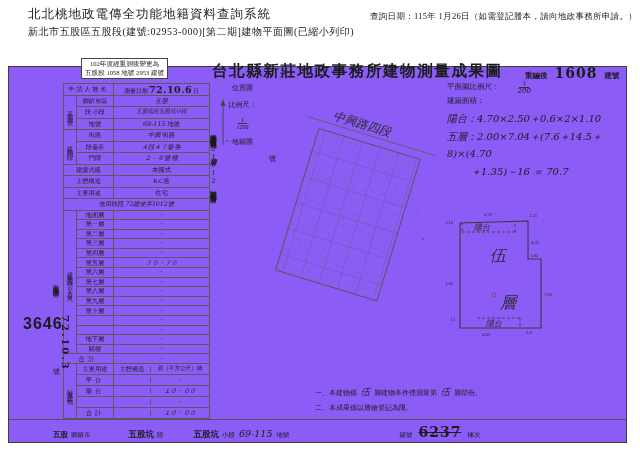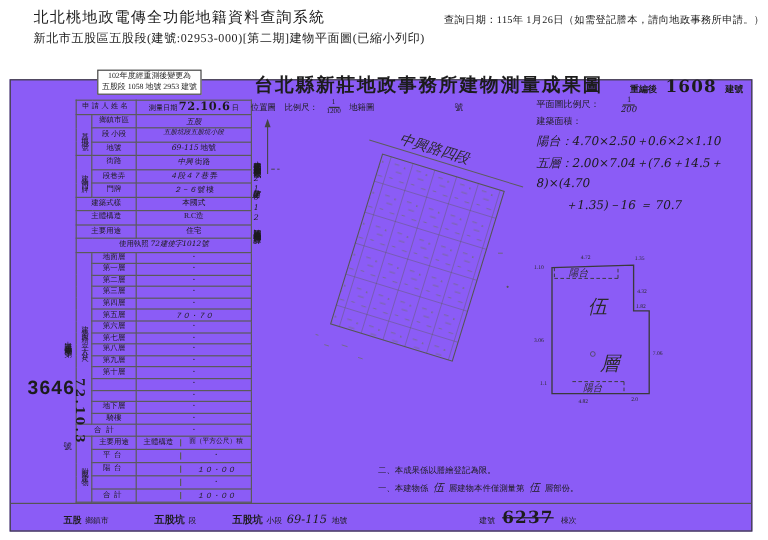--- a/index.html
+++ b/index.html
@@ -33,21 +33,21 @@
   .split .sp1{width:36px;border-right:0.8px solid #5a5a5a;align-self:stretch;display:flex;align-items:center;justify-content:center;}
   .split .sp2{flex:1;white-space:nowrap;font-size:5.6px;}
   .sumlab{letter-spacing:4px;}
   
   .appstamp{left:42px;top:212px;writing-mode:vertical-rl;text-orientation:upright;font-size:6.4px;letter-spacing:1px;}
   .rotdate{left:62px;top:248px;transform:rotate(90deg);transform-origin:left top;
            font-size:10px;font-weight:bold;font-family:"DejaVu Serif",serif;letter-spacing:2px;}
   .bignum{left:14px;top:248px;font-size:16px;font-weight:bold;font-family:Liberation Sans, sans-serif;letter-spacing:1px;}
   .stampsuffix{left:44px;top:300px;font-size:7px;}
   
-  .maphead{left:200px;top:16px;font-size:7px;display:flex;gap:7px;align-items:center;white-space:nowrap;}
+  .maphead{left:200px;top:16px;font-size:7px;display:flex;gap:7px;align-items:center;white-space:nowrap;flex-direction:column;}
   .frac{display:inline-flex;flex-direction:column;align-items:center;line-height:1;font-size:6px;}
   .frac .n{border-bottom:0.8px solid #333;padding:0 3px;}
   .vnote{left:201px;top:62px;height:298px;writing-mode:vertical-rl;text-orientation:upright;
          font-size:6.5px;letter-spacing:0.5px;line-height:1;}
   .vnote .hand{letter-spacing:0;}
   
   .planscale{left:438px;top:13px;font-size:7.5px;}
   .planscale .row{display:flex;align-items:center;gap:18px;height:14px;}
   .formulas{margin-top:2px;font-size:10px;line-height:1.75;}
   
@@ -335,24 +335,24 @@
       <text x="100" y="91">7.06</text>
       <text x="1" y="80">3.06</text>
       <text x="38" y="131">4.82</text>
       <text x="82" y="129">2.0</text>
       <text x="6" y="116">1.1</text>
     </g>
   </svg>
 
   <div class="abs notes">
     <div>
-      <span>二、本成果係以謄繪登記為限。</span>
+      <span>一、本建物係</span><span class="hand">伍</span><span>層建物本件僅測量第</span><span class="hand">伍</span><span>層部份。</span>
     </div>
     <div>
-      <span>一、本建物係</span><span class="hand">伍</span><span>層建物本件僅測量第</span><span class="hand">伍</span><span>層部份。</span>
+      <span>二、本成果係以謄繪登記為限。</span>
     </div>
   </div>
 
   <div class="abs footline"></div>
   <div class="abs footer">
     <span class="v" style="font-size:7.5px">五股</span>
     <span>鄉鎮市</span>
     <span class="v g1">五股坑</span>
     <span>段</span>
     <span class="v g2">五股坑</span>

